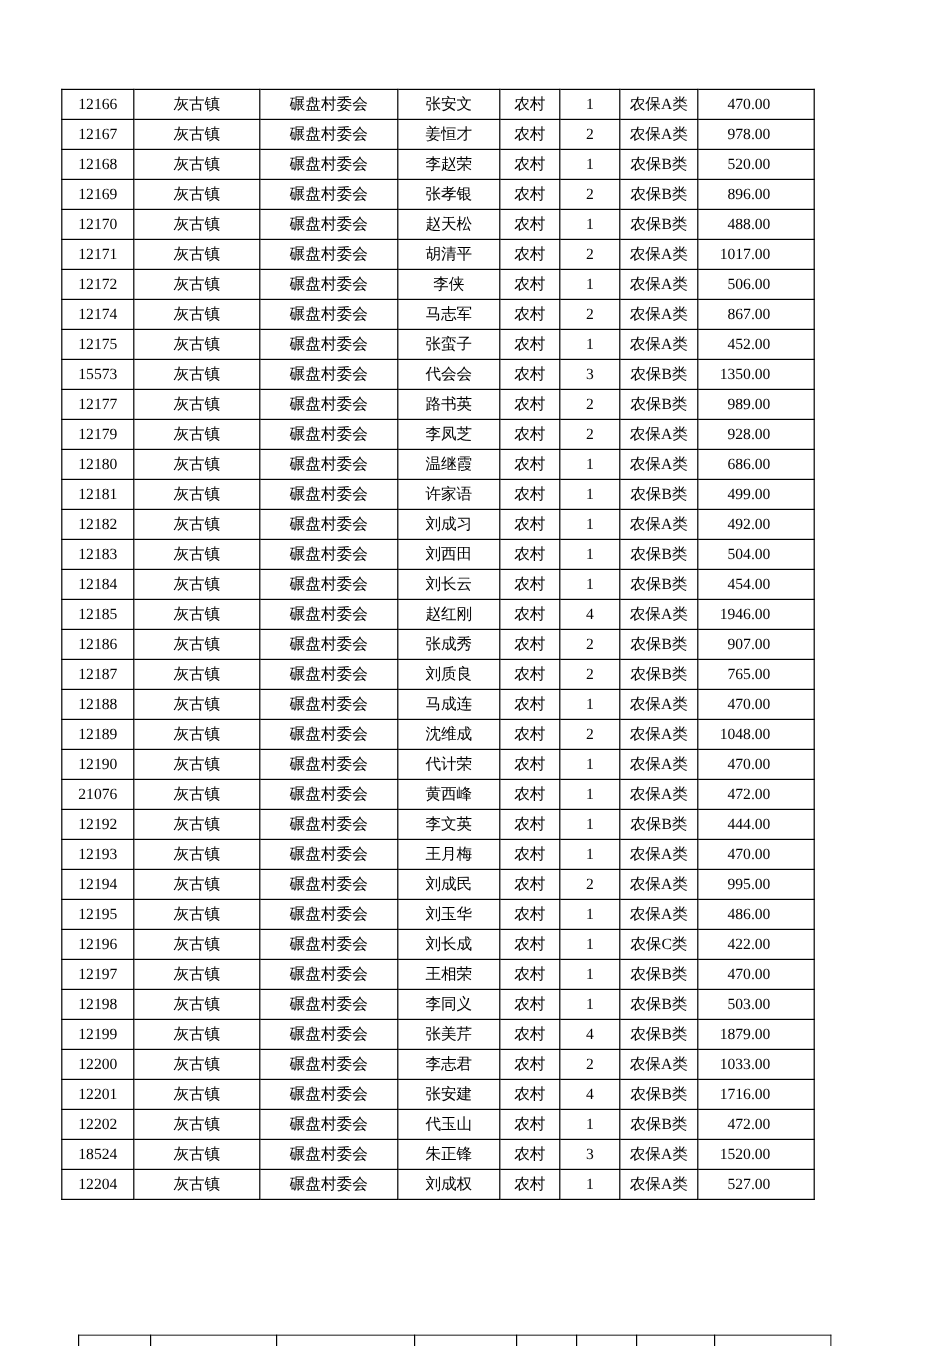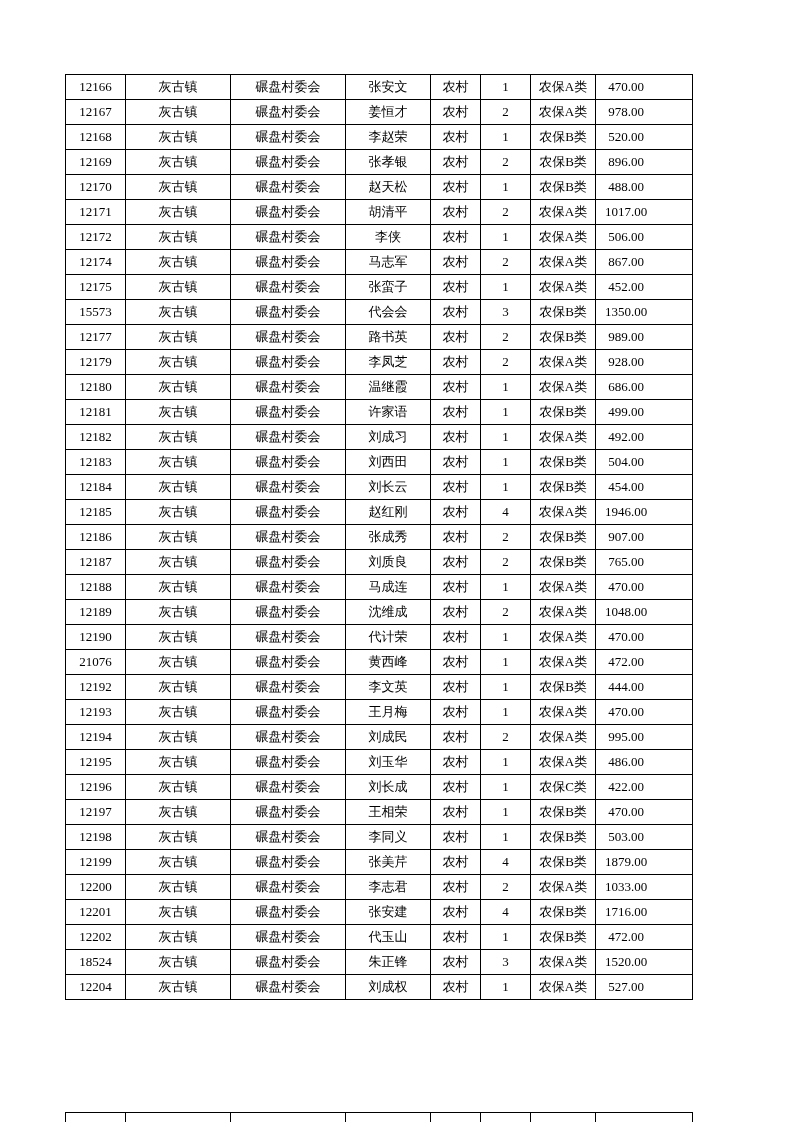--- a/index.html
+++ b/index.html
@@ -10,36 +10,37 @@
     width: 793px;
     height: 1122px;
     background: #ffffff;
     position: relative;
     overflow: hidden;
     font-family: "Liberation Serif", "DejaVu Serif", serif;
     color: #000000;
   }
   .sheet-table {
     position: absolute;
-    left: 65px;
+    left: 51px;
     top: 74px;
     border-collapse: collapse;
     table-layout: fixed;
   }
   .sheet-table td {
     border: 1px solid #000000;
     height: 24px;
     padding: 0;
     font-size: 13px;
     line-height: 24px;
     text-align: center;
     white-space: nowrap;
     overflow: hidden;
   }
   .sheet-table td.col-7 {
+    text-align: right;
     padding-right: 36px;
   }
   .partial-row-clip {
     position: absolute;
     left: 65px;
     top: 1112px;
     width: 628px;
     height: 10px;
     overflow: hidden;
   }

